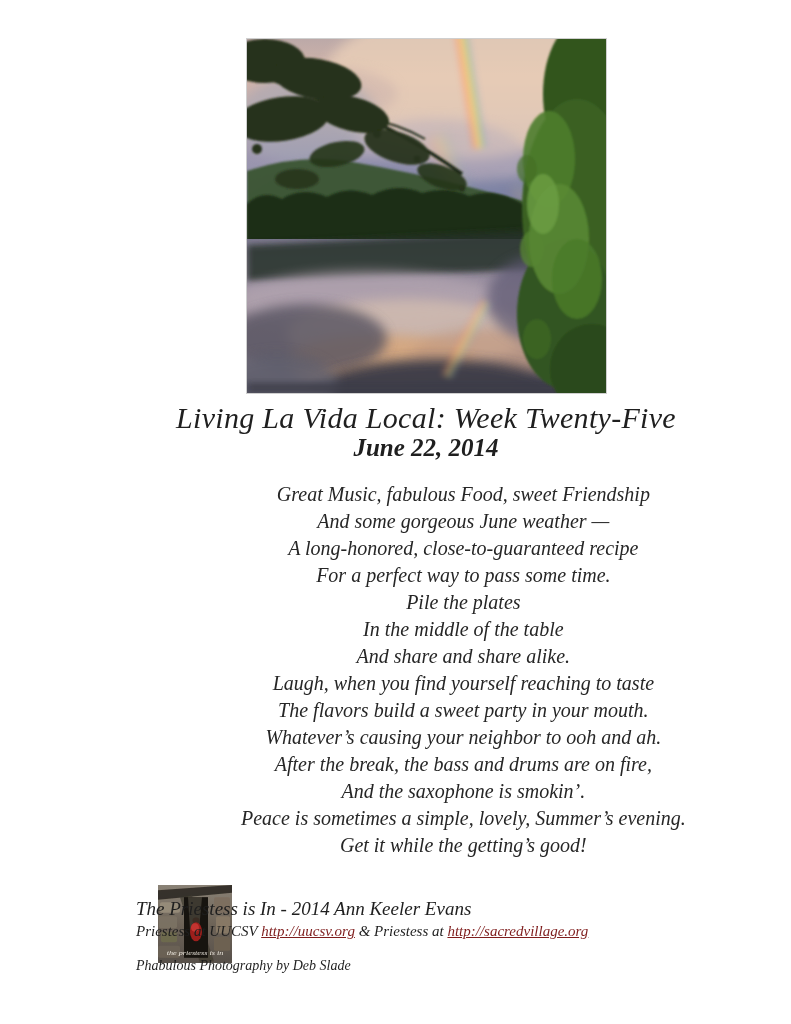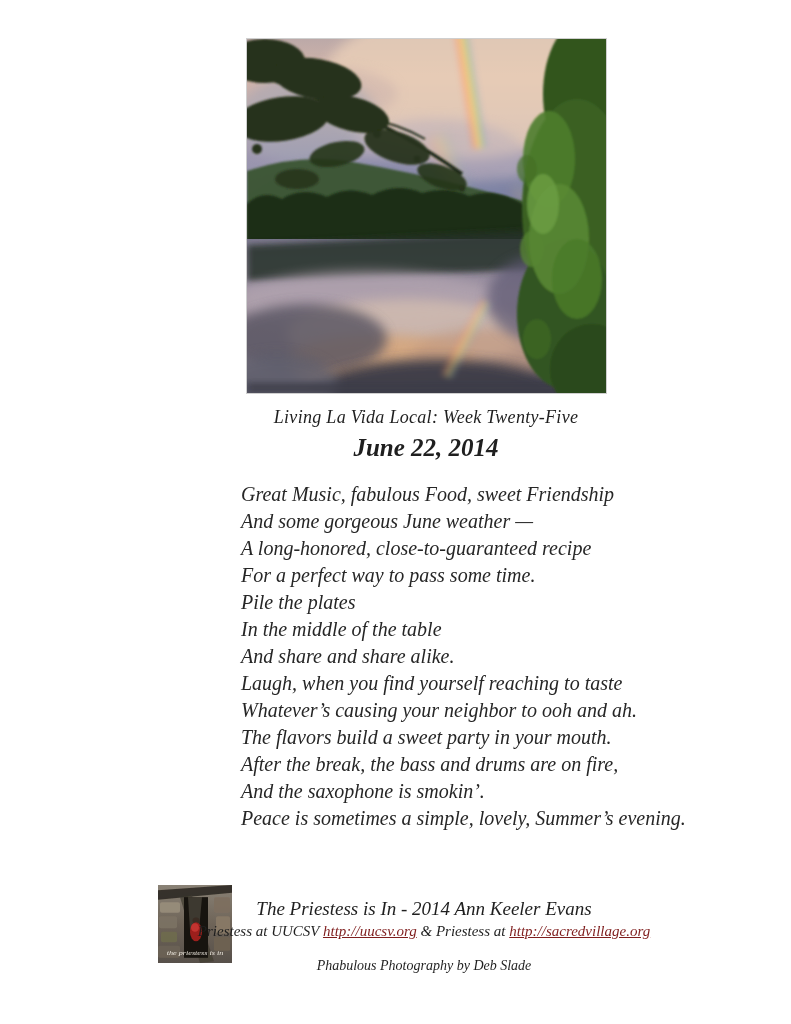--- a/index.html
+++ b/index.html
@@ -6,27 +6,27 @@
   .page{
     position:relative;width:791px;height:1024px;background:#ffffff;overflow:hidden;
     font-family:"Liberation Serif","DejaVu Serif",serif;font-style:italic;color:#222222;
   }
   .photo-main{
     position:absolute;left:247px;top:39px;width:359px;height:354px;
     outline:1px solid #cfcfcf;
   }
   .photo-main svg{display:block;width:100%;height:100%;}
   .title-block{position:absolute;left:131px;top:402px;width:590px;text-align:center;}
-  .page-title{font-size:18px;font-weight:normal;margin:0;line-height:31px;letter-spacing:.3px;color:#1f1f1f;}
+  .page-title{font-size:30px;font-weight:normal;margin:0;line-height:31px;letter-spacing:.3px;color:#1f1f1f;}
   .page-date{font-size:25px;font-weight:bold;margin:0;line-height:30px;color:#1f1f1f;}
   .poem{position:absolute;left:241px;top:481px;font-size:20px;line-height:27px;color:#262626;}
-  .poem-line{white-space:nowrap;}
+  .poem-line{white-space:nowrap;text-align:center;}
   .badge{position:absolute;left:158px;top:885px;width:74px;height:78px;}
   .badge svg{display:block;width:100%;height:100%;}
-  .footer-text{position:absolute;left:144px;top:896px;width:560px;text-align:center;color:#1f1f1f;}
+  .footer-text{position:absolute;left:136px;top:896px;width:560px;color:#1f1f1f;}
   .footer-title{font-size:19px;line-height:25px;}
   .footer-credit{font-size:15px;line-height:21px;}
   .footer-photog{font-size:14px;line-height:21px;margin-top:13px;}
   a.link{color:#7f1d1d;text-decoration:underline;}
 </style>
 </head>
 <body>
 
 <div class="page">
 
@@ -151,25 +151,26 @@
 
   <div class="poem">
     <div class="poem-line">Great Music, fabulous Food, sweet Friendship</div>
     <div class="poem-line">And some gorgeous June weather —</div>
     <div class="poem-line">A long-honored, close-to-guaranteed recipe</div>
     <div class="poem-line">For a perfect way to pass some time.</div>
     <div class="poem-line">Pile the plates</div>
     <div class="poem-line">In the middle of the table</div>
     <div class="poem-line">And share and share alike.</div>
     <div class="poem-line">Laugh, when you find yourself reaching to taste</div>
+    <div class="poem-line">The flavors build a sweet party in your mouth.</div>
     <div class="poem-line">Whatever’s causing your neighbor to ooh and ah.</div>
-    <div class="poem-line">The flavors build a sweet party in your mouth.</div>
     <div class="poem-line">After the break, the bass and drums are on fire,</div>
     <div class="poem-line">And the saxophone is smokin’.</div>
     <div class="poem-line">Peace is sometimes a simple, lovely, Summer’s evening.</div>
+    <div class="poem-line">Get it while the getting’s good!</div>
   </div>
 
   <div class="badge">
     <svg viewBox="0 0 74 90" preserveAspectRatio="none">
       <defs>
         <linearGradient id="stone" x1="0" y1="0" x2="0" y2="1">
           <stop offset="0" stop-color="#8a8276"></stop>
           <stop offset="0.5" stop-color="#6e6458"></stop>
           <stop offset="1" stop-color="#57504a"></stop>
         </linearGradient>

